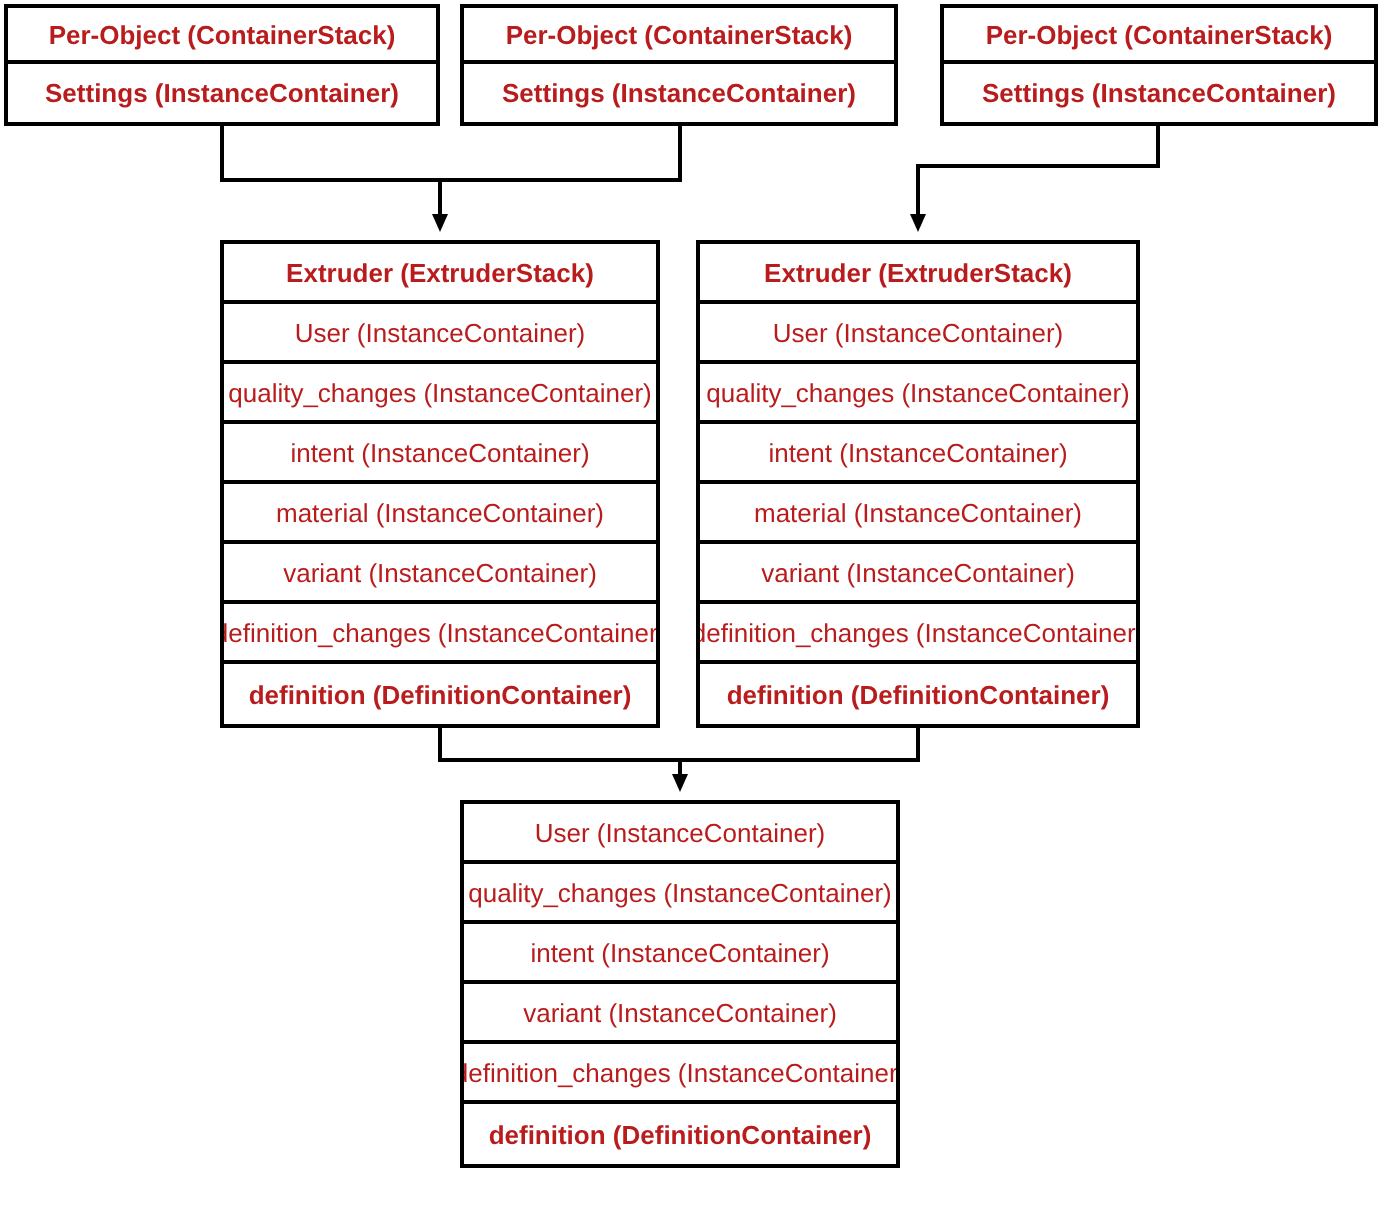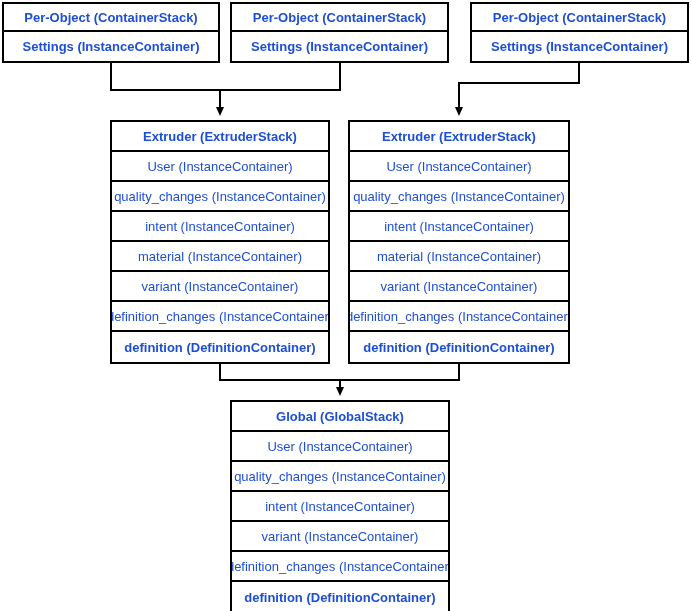--- a/index.html
+++ b/index.html
@@ -32,21 +32,21 @@
     border: 2px solid #000000;
     background: #ffffff;
     z-index: 2;
   }
   .row {
     box-sizing: border-box;
     display: flex;
     align-items: center;
     justify-content: center;
     text-align: center;
-    color: #1d4ed8;
+    color: #b91c1c;
     font-size: 13px;
     line-height: 15px;
     border-bottom: 2px solid #000000;
     padding: 0 4px;
     white-space: nowrap;
     overflow: hidden;
   }
   .row:last-child {
     border-bottom: none;
     font-weight: bold;
@@ -113,21 +113,20 @@
     <div class="row">User (InstanceContainer)</div>
     <div class="row">quality_changes (InstanceContainer)</div>
     <div class="row">intent (InstanceContainer)</div>
     <div class="row">material (InstanceContainer)</div>
     <div class="row">variant (InstanceContainer)</div>
     <div class="row">definition_changes (InstanceContainer)</div>
     <div class="row">definition (DefinitionContainer)</div>
   </div>
 
   <div class="stack tall" style="left:230px; top:400px; width:220px;">
-    <div class="row header">Global (GlobalStack)</div>
     <div class="row">User (InstanceContainer)</div>
     <div class="row">quality_changes (InstanceContainer)</div>
     <div class="row">intent (InstanceContainer)</div>
     <div class="row">variant (InstanceContainer)</div>
     <div class="row">definition_changes (InstanceContainer)</div>
     <div class="row">definition (DefinitionContainer)</div>
   </div>
 
 </div>
 

